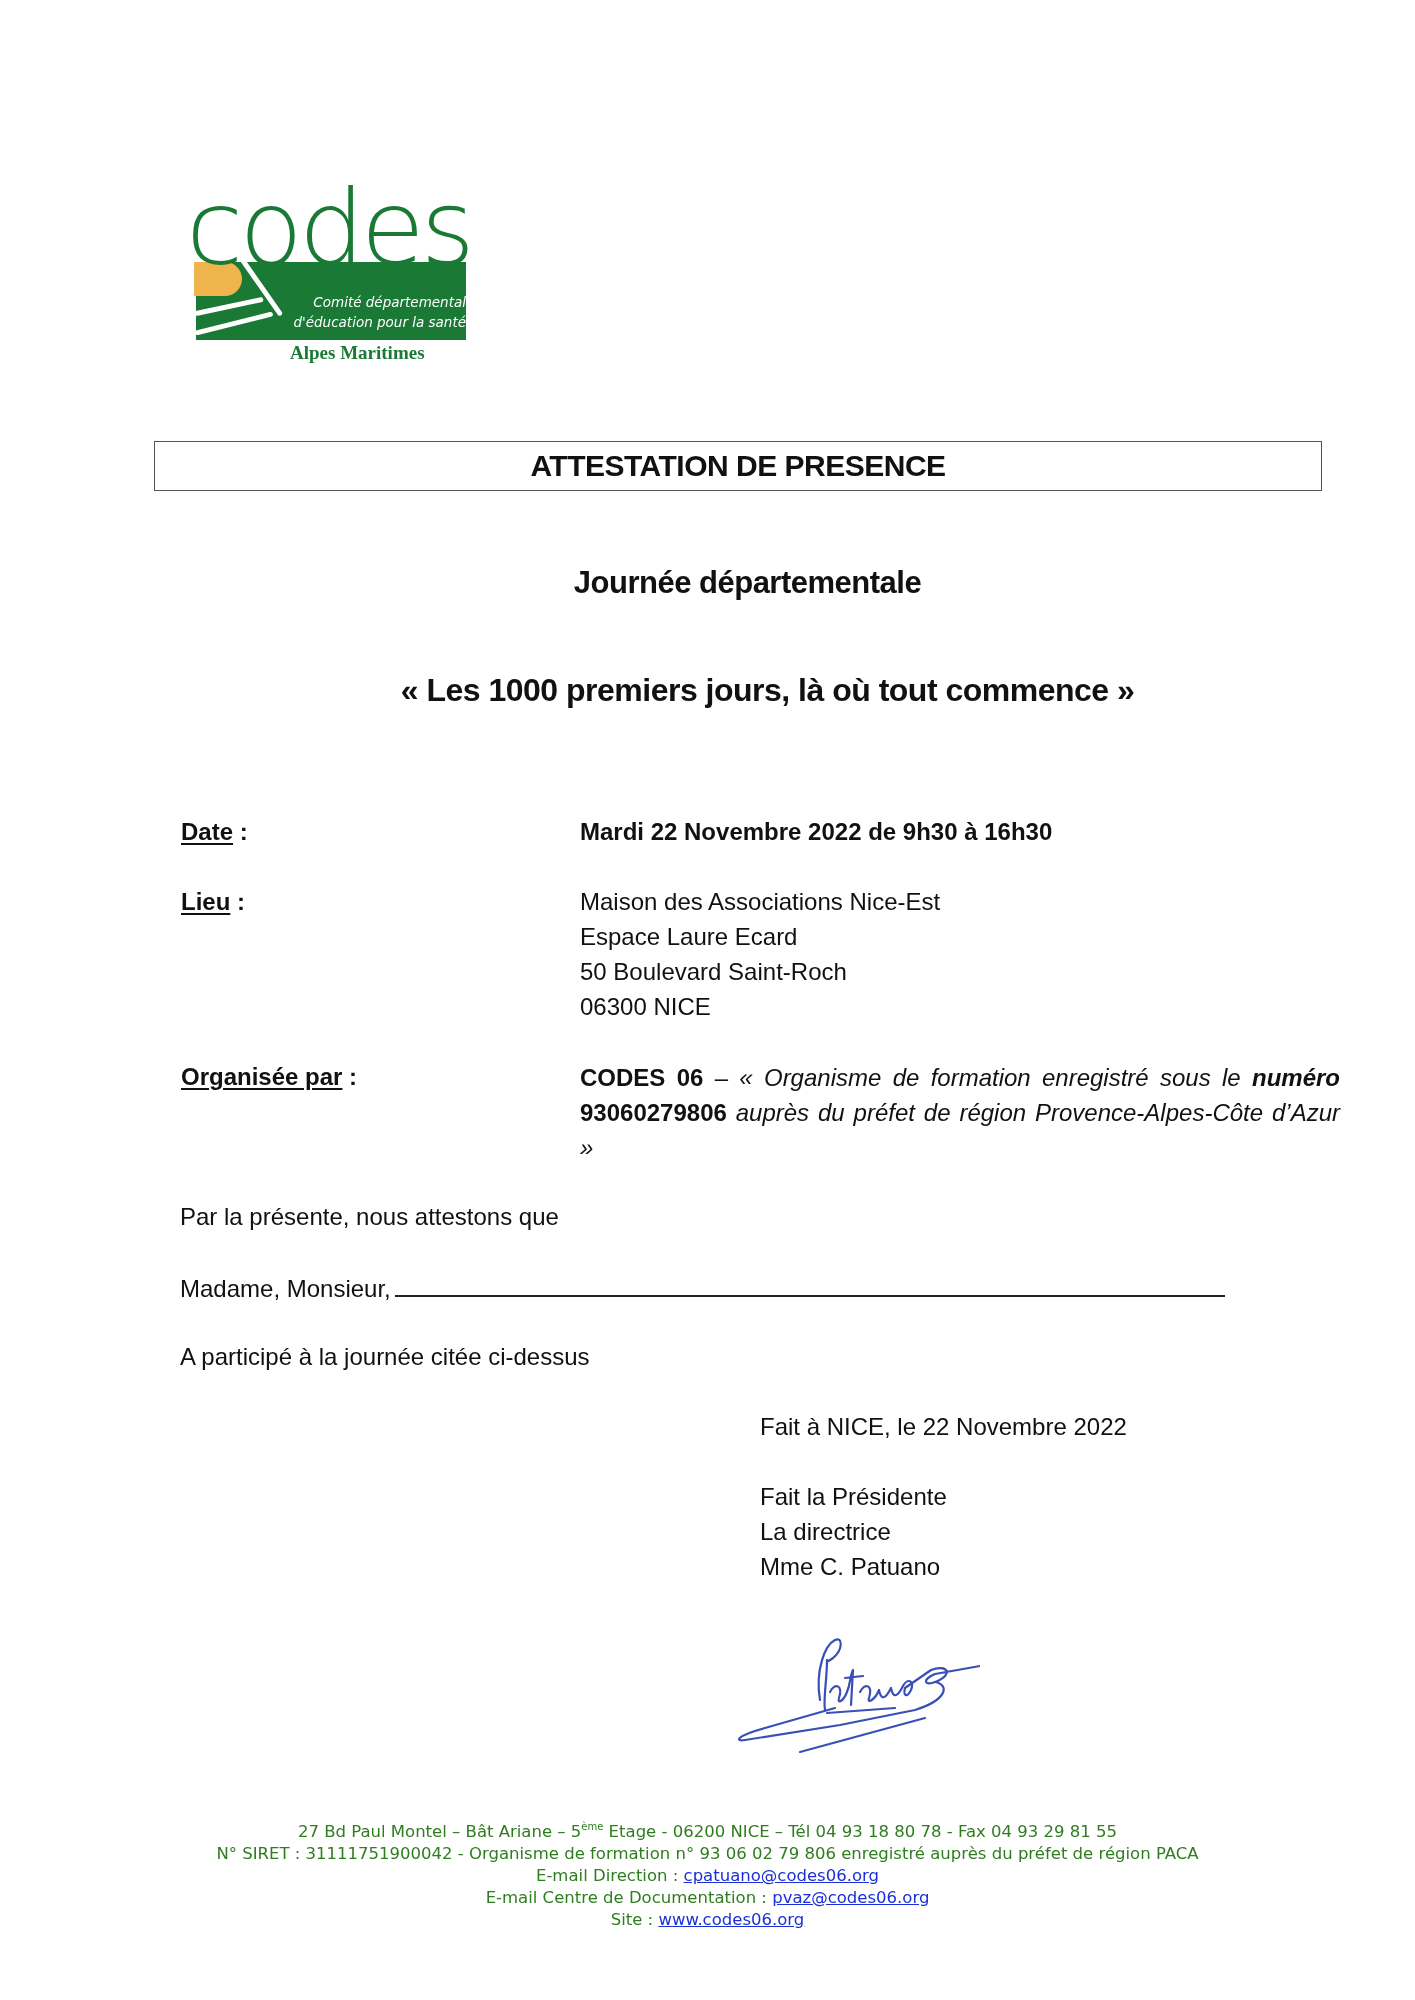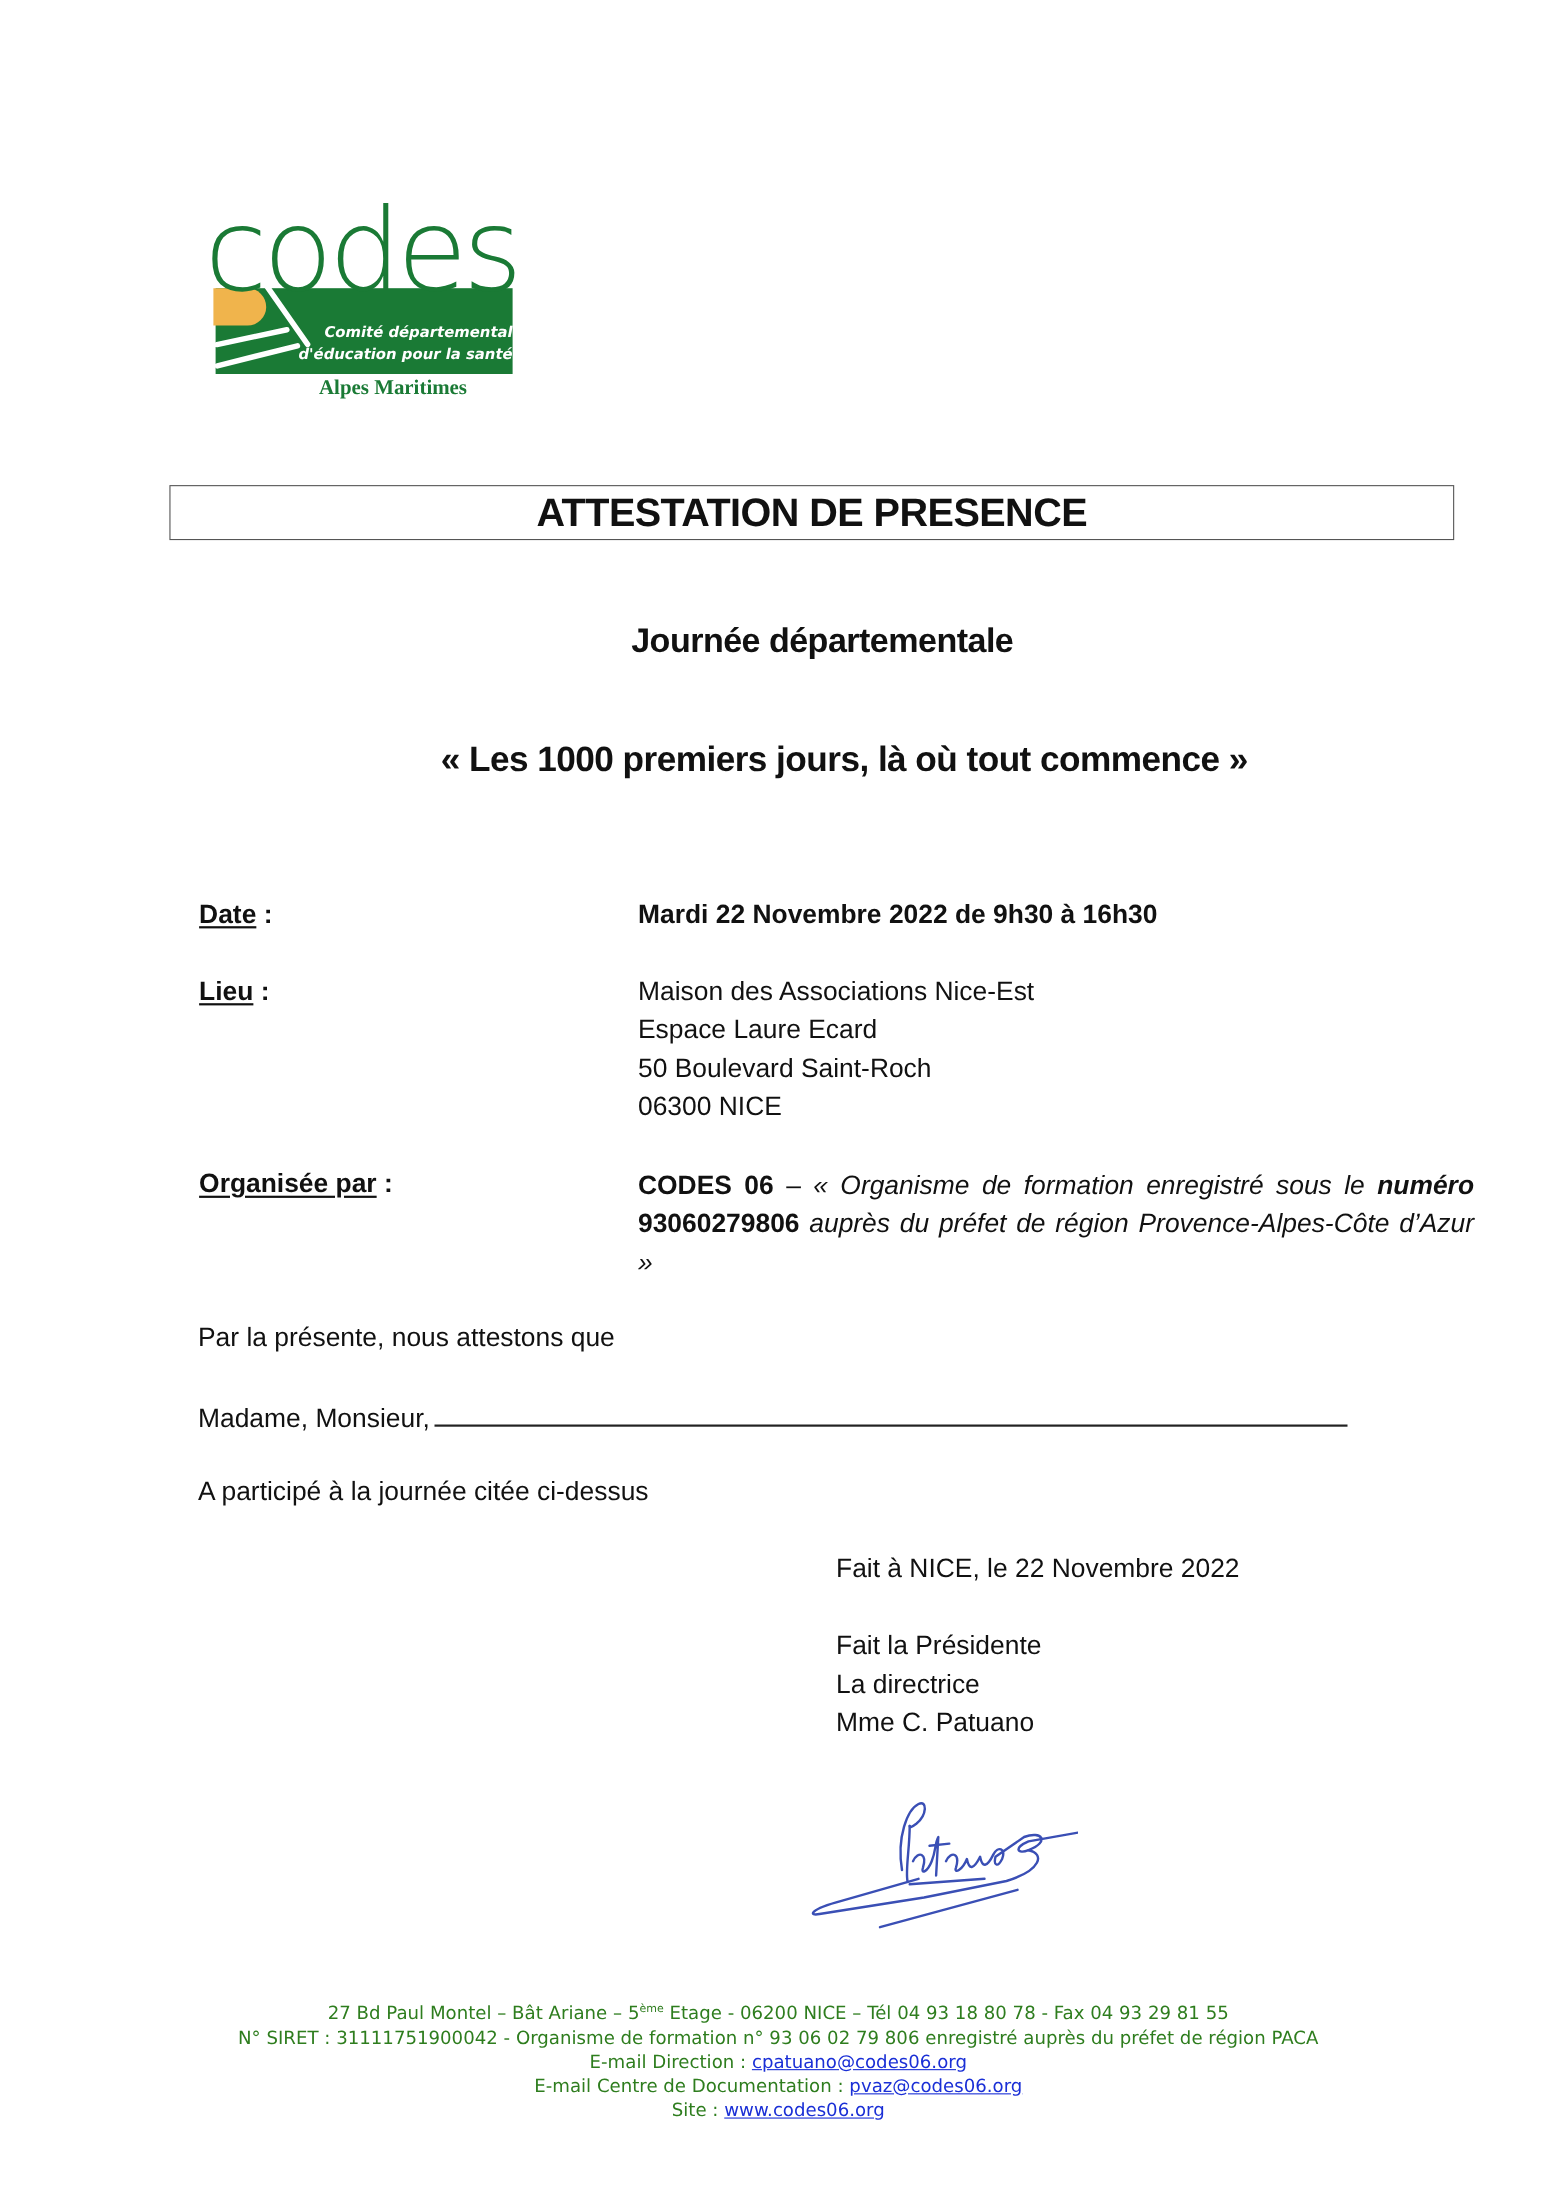--- a/index.html
+++ b/index.html
@@ -9,28 +9,28 @@
 
     
     #logo { left: 186px; top: 176px; width: 290px; height: 195px; }
     .logo-word { position: absolute; left: 0; top: 0; font-family: "DejaVu Sans", sans-serif;
                  font-size: 104px; color: #1a7a35; letter-spacing: -4px; line-height: 1; font-weight: 300; }
     .logo-band { position: absolute; left: 10px; top: 86px; width: 270px; height: 78px; background: #1a7a35; }
     .logo-orange { position: absolute; left: 8px; top: 86px; width: 48px; height: 34px; background: #f0b44c;
                    border-radius: 0 20px 20px 0; }
     .logo-stripe { position: absolute; height: 5px; background: #fff; border-radius: 3px; }
     .logo-tag { position: absolute; right: 10px; color: #fff; font-size: 13.5px; font-style: italic;
-                font-weight: bold; white-space: nowrap; font-family: "DejaVu Sans", sans-serif; }
+                font-weight: normal; white-space: nowrap; font-family: "DejaVu Sans", sans-serif; }
     .logo-sub { position: absolute; left: 104px; top: 166px; font-family: "Liberation Serif", serif;
                 font-weight: bold; font-size: 19px; color: #1a7a35; white-space: nowrap; }
 
     
     #title-box { left: 154px; top: 441px; width: 1168px; height: 50px; border: 1.5px solid #555;
                  box-sizing: border-box; text-align: center; }
-    #title-box span { font-weight: bold; font-size: 36px; line-height: 48px; letter-spacing: -0.5px; }
+    #title-box span { font-weight: bold; font-size: 30px; line-height: 48px; letter-spacing: -0.5px; }
 
     .centered { left: 0; width: 1415px; text-align: center; font-weight: bold; }
     #event-type { top: 565px; font-size: 31px; left: 40px; letter-spacing: -0.5px; }
     #event-title { top: 672px; font-size: 32px; left: 60px; letter-spacing: -0.5px; }
 
     .label { left: 181px; font-weight: bold; font-size: 24px; }
     .label u { text-decoration: underline; text-underline-offset: 3px; }
     .value { left: 580px; font-size: 24px; white-space: nowrap; }
     .bold { font-weight: bold; }
     .ital { font-style: italic; }

